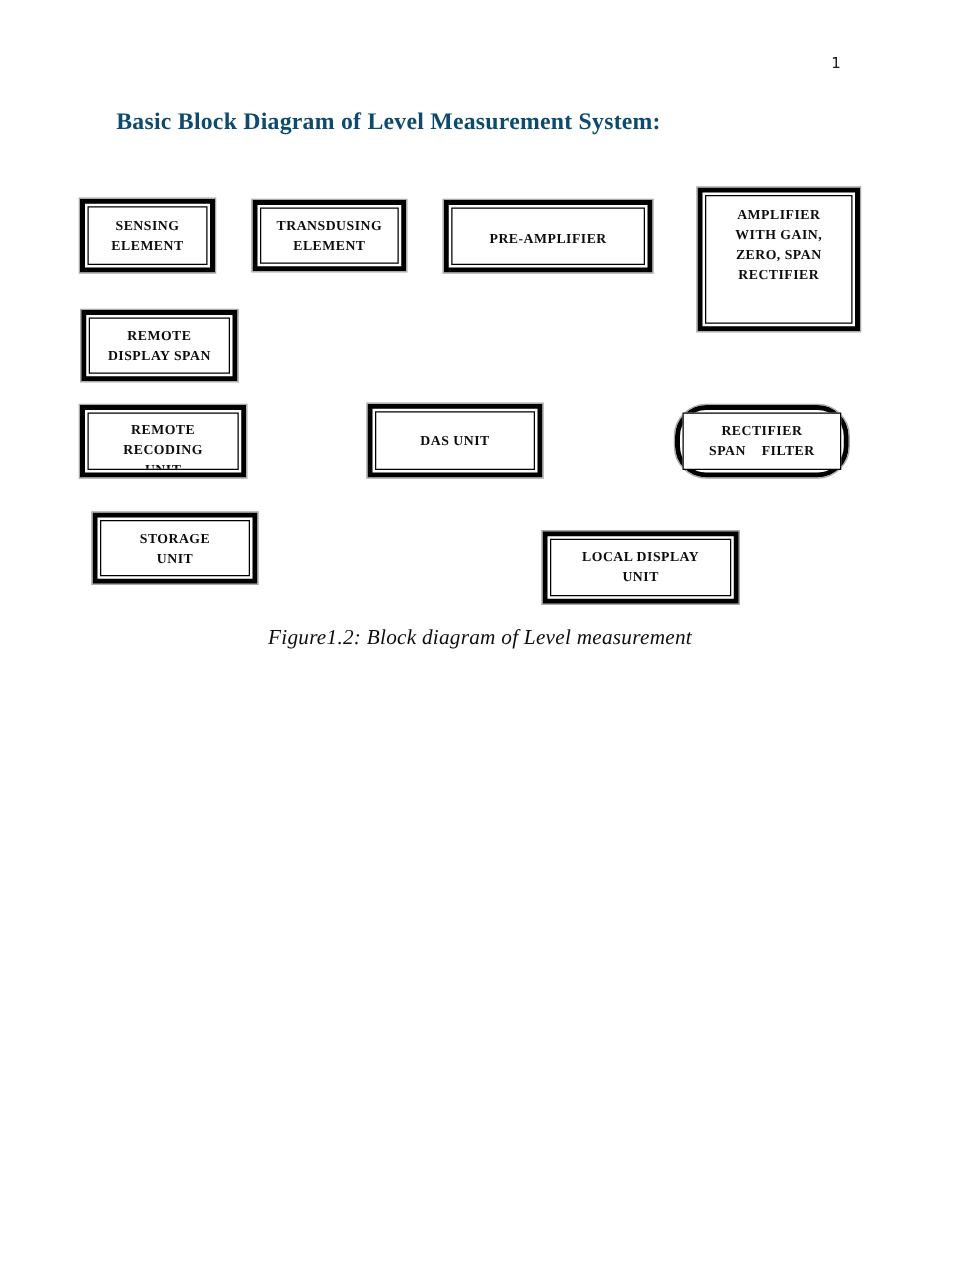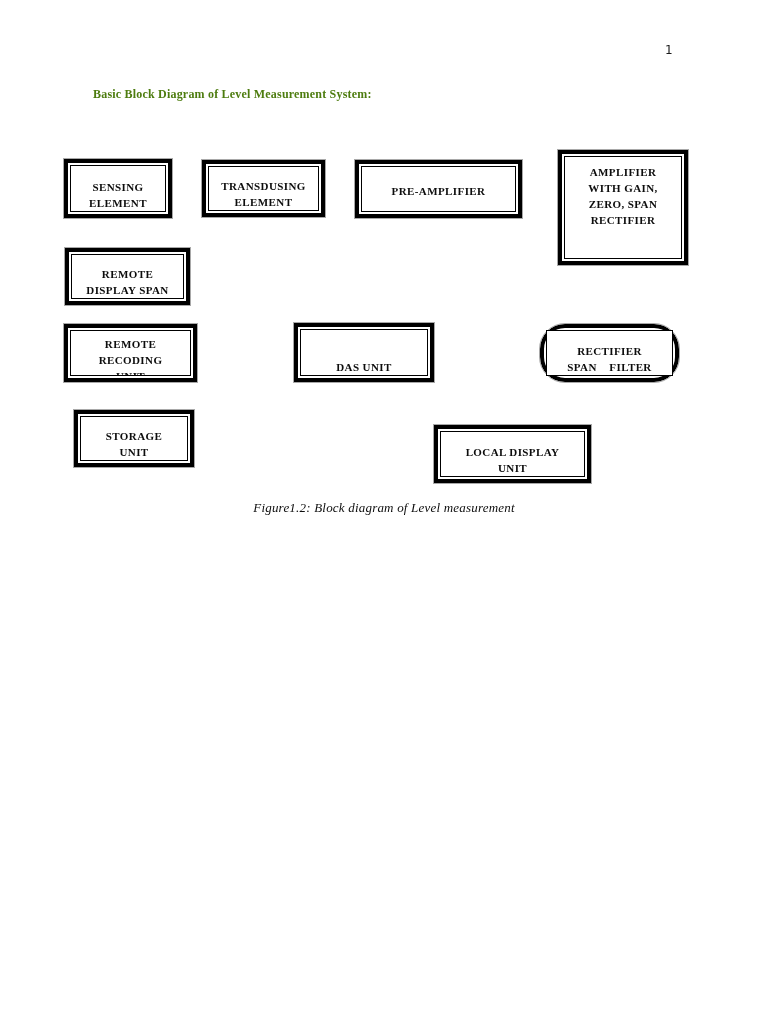--- a/index.html
+++ b/index.html
@@ -11,60 +11,60 @@
     color:#000;
     overflow:hidden;
   }
   .pagenum {
     position:absolute; left:665px; top:43px;
     font-family:"DejaVu Sans", sans-serif;
     font-size:12px; color:#1a1a1a;
   }
   .title {
     position:absolute; left:93px; top:87px;
-    font-size:12px; font-weight:bold;
-    letter-spacing:0.2px; color:#4d7c0f;
+    font-size:19px; font-weight:bold;
+    letter-spacing:0.2px; color:#0c4a6e;
     white-space:nowrap;
   }
   .block {
     position:absolute; box-sizing:border-box;
     background:#ffffff;
     border:4px solid #000000;
     outline:1px solid #a8a8a8;
   }
   .inner {
     position:absolute; top:2px; left:2px; right:2px; bottom:2px;
     border:1px solid #000000;
     display:flex; flex-direction:column;
-    align-items:center; justify-content:flex-end;
+    align-items:center; justify-content:center;
     overflow:hidden; text-align:center;
     background:#ffffff;
   }
   .top .inner { justify-content:flex-start; }
   .line {
     font-weight:bold; font-size:11px; line-height:16px;
     letter-spacing:0.4px; white-space:pre; color:#0d0d0d;
   }
   
   .b1  { left:64px;  top:159px; width:108px; height:59px; }
   .b2  { left:202px; top:160px; width:123px; height:57px; }
   .b3  { left:355px; top:160px; width:167px; height:58px; }
   .b3 .inner { padding-top:16px; }
   .b4  { left:558px; top:150px; width:130px; height:115px;padding-left:35px; }
   .b4 .inner { padding-top:7px; }
   .b5  { left:65px;  top:248px; width:125px; height:57px; }
   .b6  { left:64px;  top:324px; width:133px; height:58px; }
   .b6 .inner { padding-top:5px; }
   .b7  { left:294px; top:323px; width:140px; height:59px; }
   .b8  { left:540px; top:324px; width:139px; height:58px;border-radius:25px; }
-  .b9  { left:74px;  top:410px; width:120px; height:57px; }
+  .b9  { left:74px;  top:410px; width:132px; height:57px; }
   .b10 { left:434px; top:425px; width:157px; height:58px; }
   .caption {
     position:absolute; left:0; top:500px; width:768px;
-    text-align:center; font-style:italic; font-size:13px;
+    text-align:center; font-style:italic; font-size:17px;
     color:#0d0d0d; letter-spacing:0.2px;
   }
 </style>
 </head>
 <body>
 
 <div class="pagenum">1</div>
 
 <div class="title">Basic Block Diagram of Level Measurement System:</div>
 

